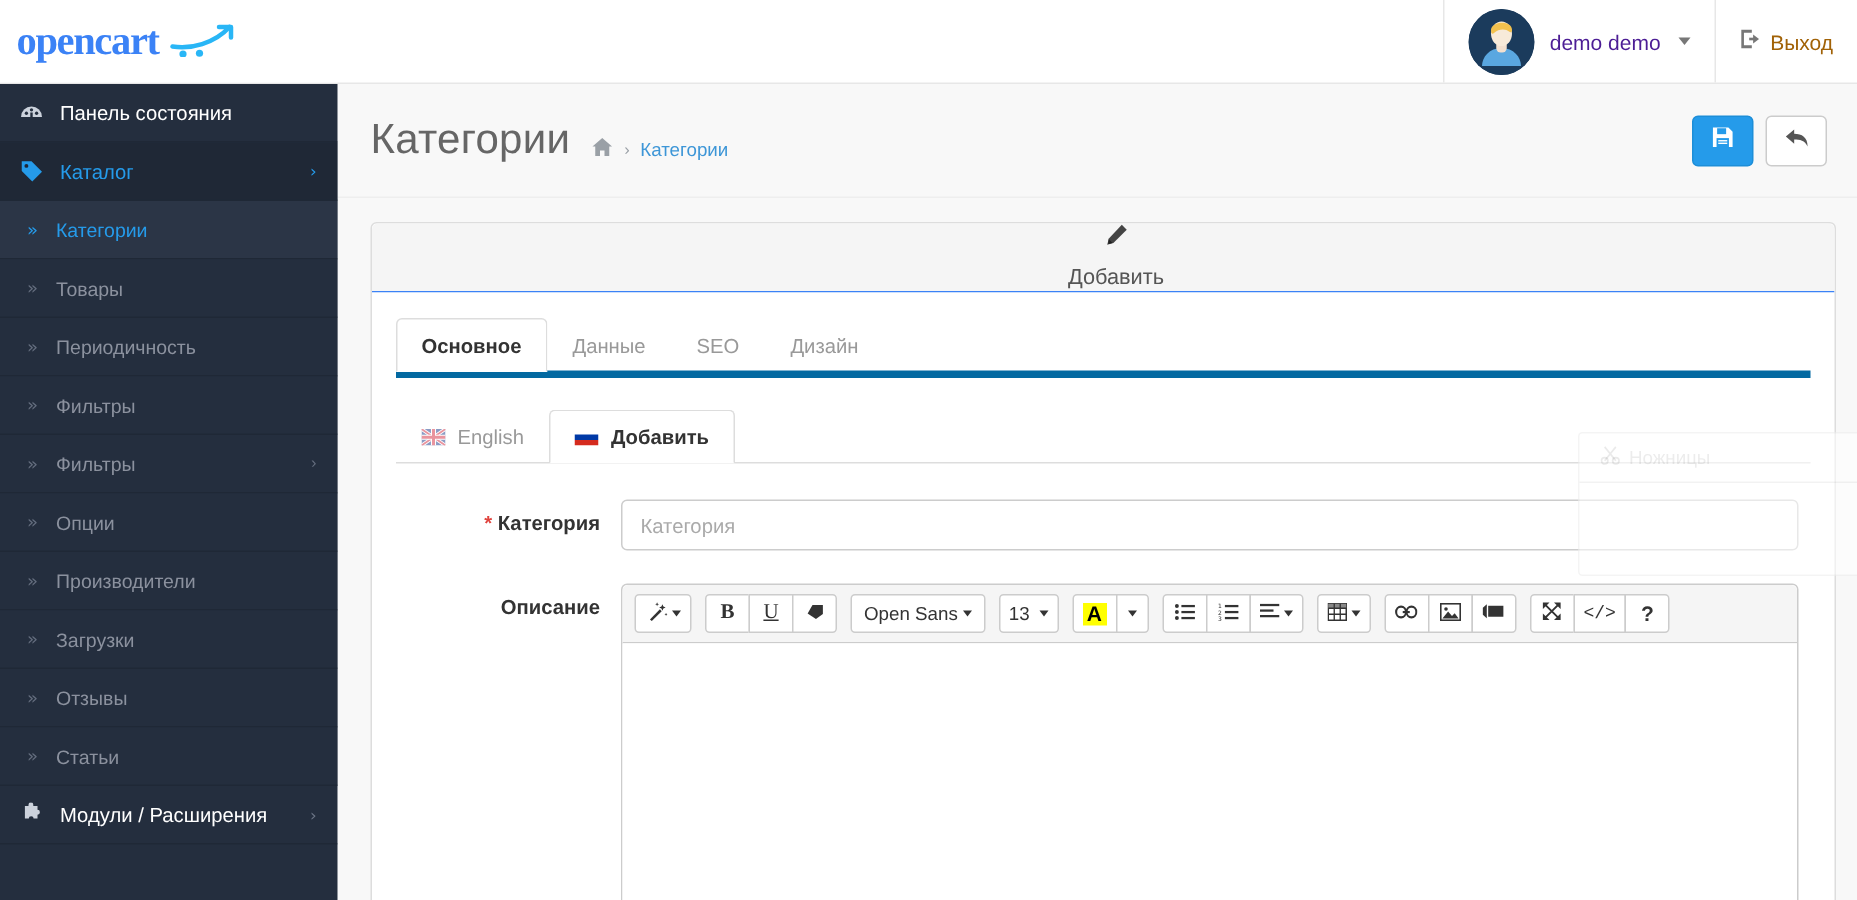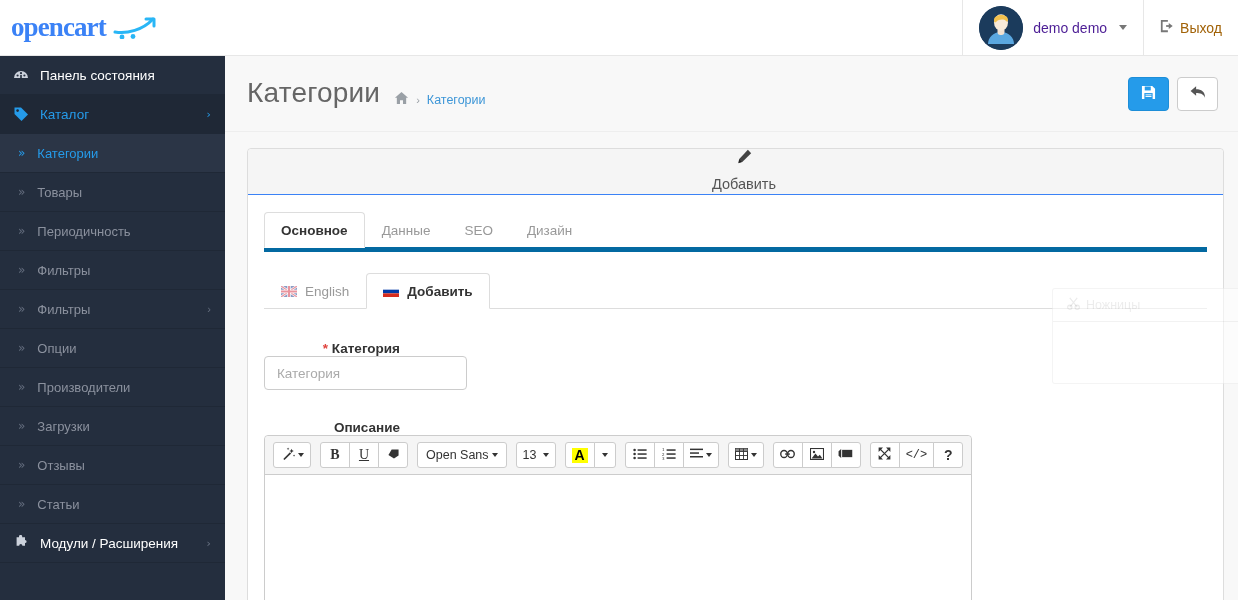--- a/index.html
+++ b/index.html
@@ -208,21 +208,21 @@
   .lang-tab.active {
     color: #333; font-weight: bold;
     background: #fff;
     border-color: #ddd #ddd #fff #ddd;
   }
   .flag { width: 16px; height: 11px; flex: none; display: block; }
   .flag-dim { opacity: 0.45; }
 
   
   .form-area { padding-top: 24px; }
-  .form-row { display: flex; align-items: flex-start; margin-bottom: 22px; flex-direction: column; }
+  .form-row { display: flex; align-items: flex-start; margin-bottom: 22px; }
   .form-label {
     width: 150px; text-align: right; padding-right: 14px;
     font-size: 13.5px; font-weight: bold; color: #333;
     padding-top: 8px;
   }
   .req { color: #e0443e; font-weight: bold; }
   .form-field { flex: 1; max-width: 785px; }
   .text-input {
     width: 100%; height: 34px;
     border: 1px solid #ccc; border-radius: 4px;

